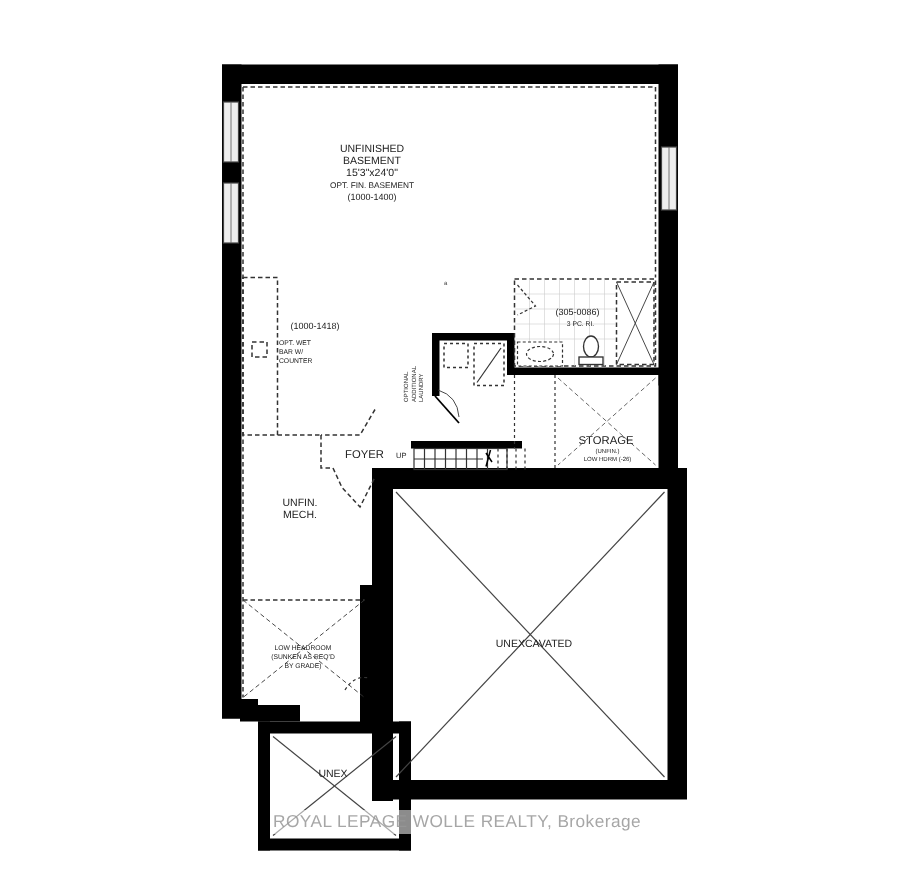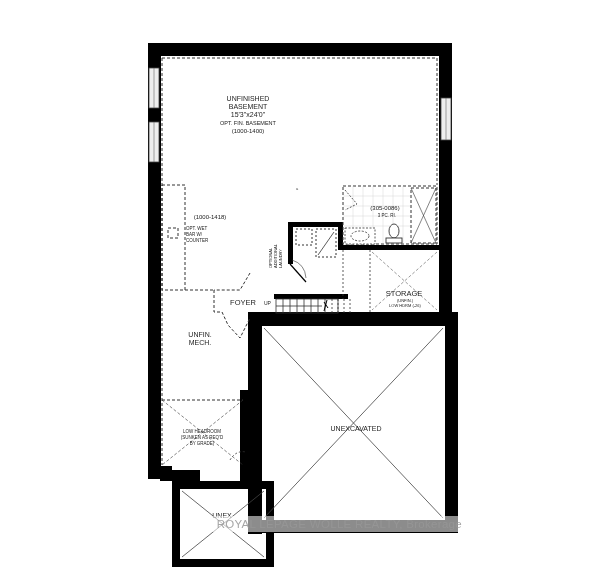--- a/index.html
+++ b/index.html
@@ -22,32 +22,31 @@
       height: 585px;
     }
     .lbl {
       font-family: "Liberation Sans", sans-serif;
       fill: #222;
       text-anchor: middle;
     }
     .watermark {
       position: absolute;
       left: 180px;
-      top: 516px;
+      top: 540px;
       width: 280px;
       height: 16px;
       background: rgba(255,255,255,0.55);
       color: rgba(150,150,150,0.85);
       font-family: "Liberation Sans", sans-serif;
       font-size: 11.5px;
       letter-spacing: 0.3px;
       line-height: 16px;
       white-space: nowrap;
       padding-left: 2px;
-      text-align: right;
     }
   </style>
 </head>
 <body>
 
 <svg id="plan" viewBox="0 0 600 585" xmlns="http://www.w3.org/2000/svg">
 
   <g fill="#000">
 
     <rect x="148" y="43" width="304" height="13"></rect>

